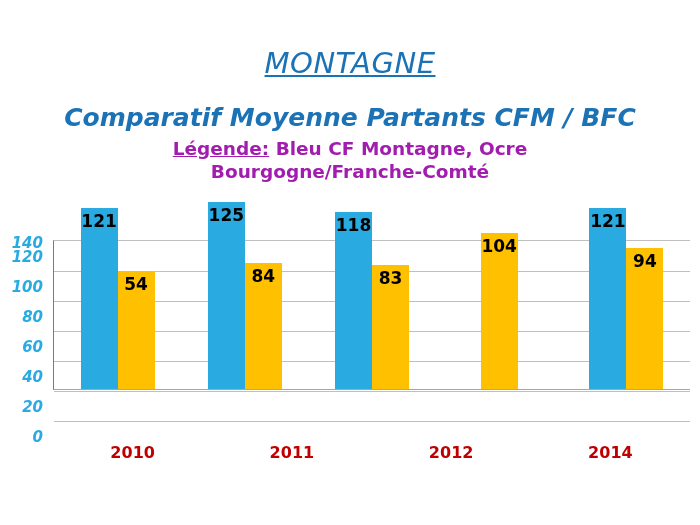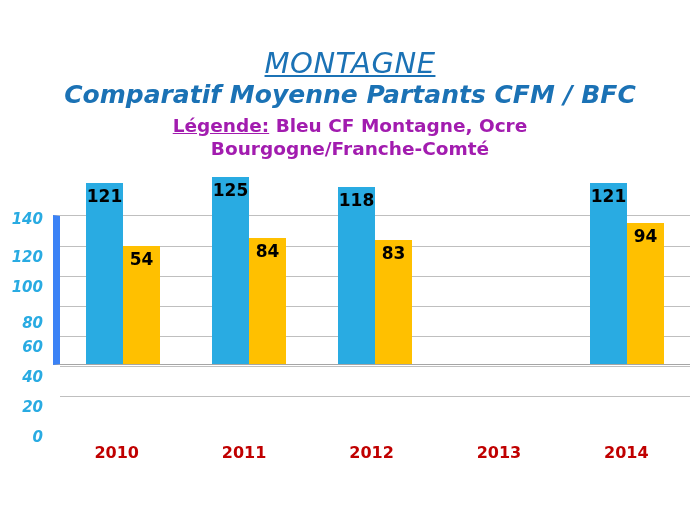--- a/index.html
+++ b/index.html
@@ -34,20 +34,21 @@
     letter-spacing: 0.5px;
   }
   .title-sub {
     font-family: "DejaVu Sans", sans-serif;
     font-size: 25px;
     font-weight: bold;
     font-style: italic;
     color: #1B72B5;
     line-height: 30px;
     padding: 0 12px;
+    margin-top: 23px;
   }
   .legend-line {
     margin-top: 4px;
     font-family: "DejaVu Sans", sans-serif;
     font-size: 18.5px;
     font-weight: bold;
     color: #a21caf;
     line-height: 23px;
     padding: 0 90px;
     text-align: center;
@@ -78,24 +79,24 @@
     font-size: 15px;
     font-weight: bold;
     font-style: italic;
     color: #29ABE2;
     transform: translateY(-50%);
     white-space: nowrap;
   }
   .plot {
     position: absolute;
     left: 53px;
-    top: 0;
+    top: 25px;
     width: 637px;
     height: 150px;
-    border-left: 7px solid #3b82f6;
+    border-left: 1px solid #3b82f6;
     border-top: 1px solid #BFBFBF;
     border-bottom: 1px solid #A6A6A6;
     box-sizing: border-box;
     background: #ffffff;
   }
   .gridline {
     position: absolute;
     left: 0;
     right: 0;
     height: 0;
@@ -165,24 +166,24 @@
   <div class="title-main">MONTAGNE</div>
   <div class="title-sub">Comparatif  Moyenne Partants  CFM / BFC</div>
   <div class="legend-line">
     <span class="legend-label">Légende:</span><span> Bleu CF Montagne, Ocre Bourgogne/Franche-Comté</span>
   </div>
 </div>
 
 <div class="chart-wrap">
 
   <div class="y-axis">
-    <div class="y-tick" style="top:4px">140</div>
+    <div class="y-tick" style="top:28px">140</div>
     <div class="y-tick" style="top:42px">120</div>
     <div class="y-tick" style="top:72px">100</div>
-    <div class="y-tick" style="top:108px">80</div>
+    <div class="y-tick" style="top:102px">80</div>
     <div class="y-tick" style="top:132px">60</div>
     <div class="y-tick" style="top:162px">40</div>
     <div class="y-tick" style="top:192px">20</div>
     <div class="y-tick" style="top:222px">0</div>
   </div>
 
   <div class="plot">
     <div class="gridline" style="top:30px"></div>
     <div class="gridline" style="top:60px"></div>
     <div class="gridline" style="top:90px"></div>
@@ -220,20 +221,23 @@
             <span class="bar-value">118</span>
           </div>
           <div class="bar ocre" style="height: 124.5px;">
             <span class="bar-value">83</span>
           </div>
         </div>
       </div>
 
       <div class="group">
         <div class="bars">
+          <div class="bar ocre" style="height: 156px;">
+            <span class="bar-value">104</span>
+          </div>
         </div>
       </div>
 
       <div class="group">
         <div class="bars">
           <div class="bar blue" style="height: 181.5px;">
             <span class="bar-value">121</span>
           </div>
           <div class="bar ocre" style="height: 141px;">
             <span class="bar-value">94</span>
@@ -241,17 +245,16 @@
         </div>
       </div>
 
     </div>
   </div>
 
   <div class="x-axis">
     <div class="x-tick">2010</div>
     <div class="x-tick">2011</div>
     <div class="x-tick">2012</div>
-    <div class="x-tick">2013</div>
     <div class="x-tick">2014</div>
   </div>
 
 </div>
 
 </body></html>

